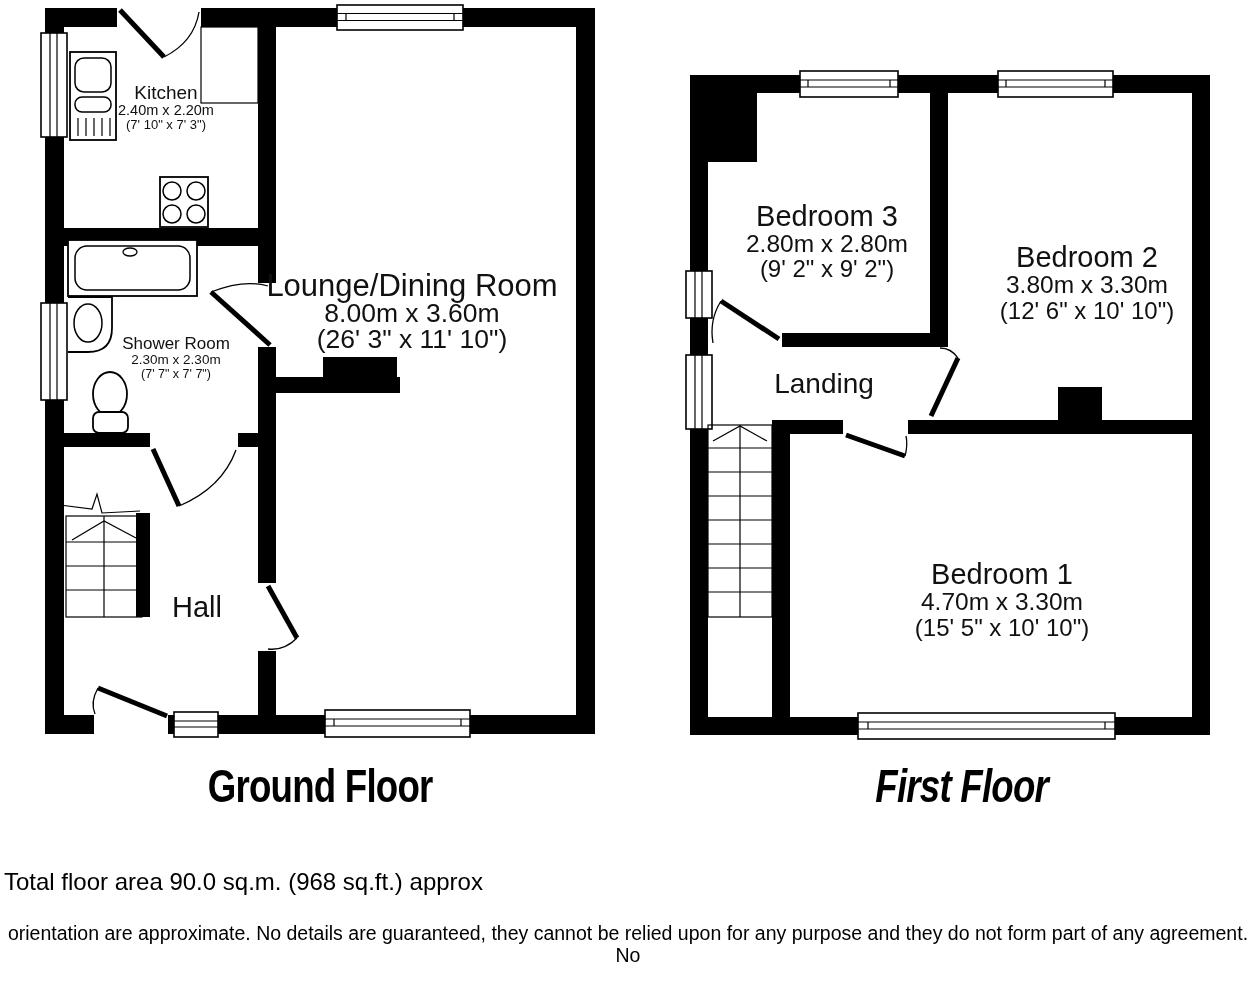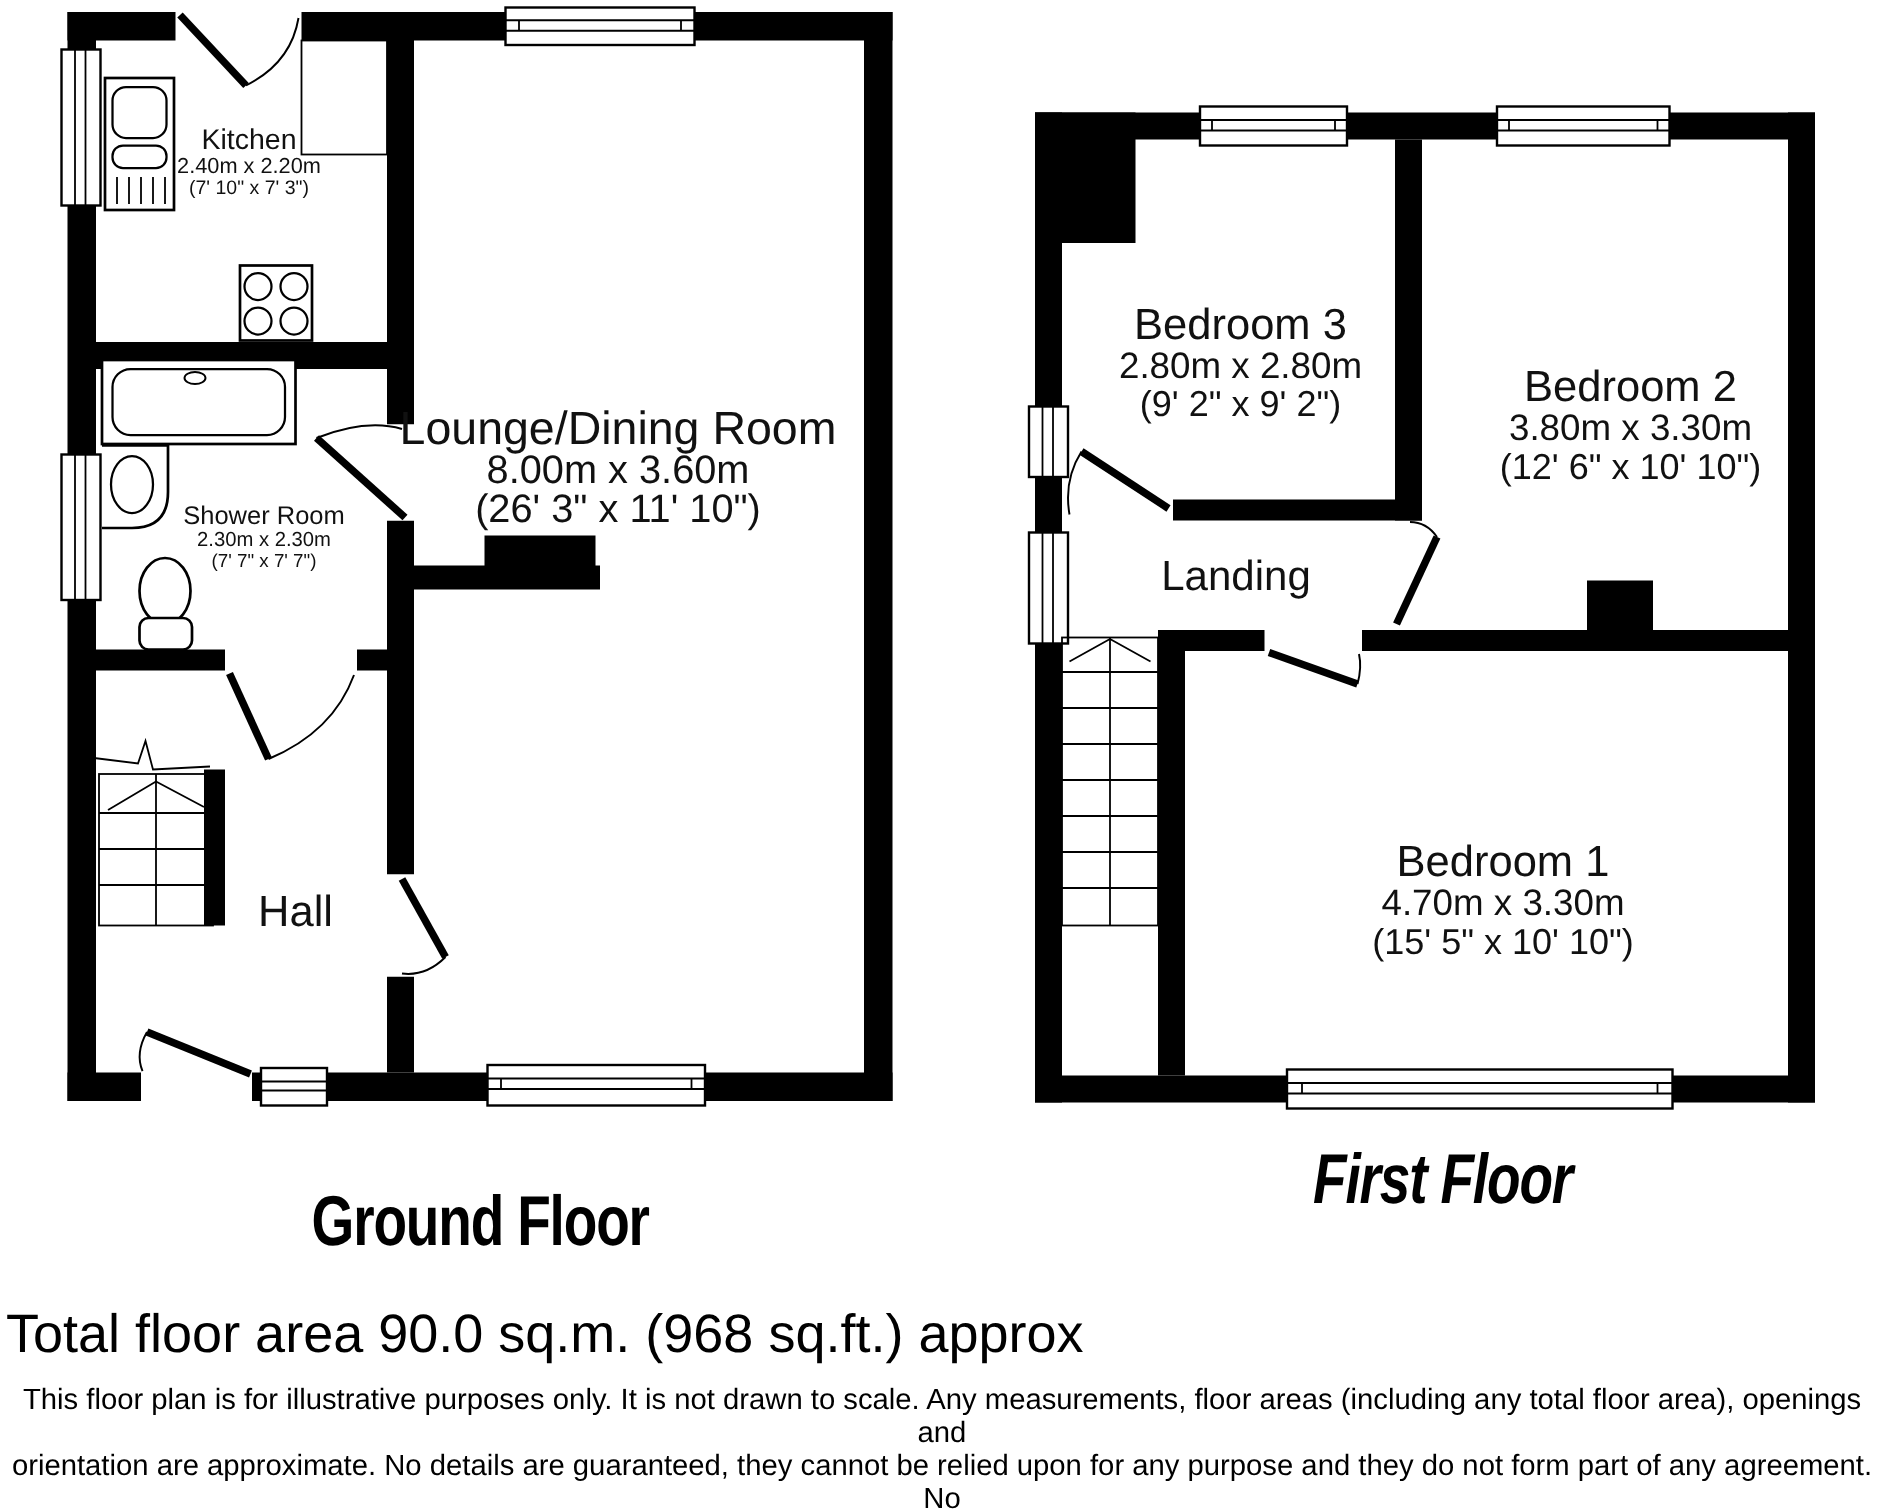--- a/index.html
+++ b/index.html
@@ -3,23 +3,23 @@
 <meta charset="utf-8">
 <style>
   html,body{margin:0;padding:0;background:#ffffff;}
   .page{position:relative;width:1256px;height:1008px;background:#fff;overflow:hidden;
         font-family:"Liberation Sans","DejaVu Sans",sans-serif;color:#000;}
   svg text{font-family:"Liberation Sans","DejaVu Sans",sans-serif;fill:#111;}
   .titles-row{position:absolute;top:758px;left:0;width:1256px;height:52px;}
   .floor-title{position:absolute;text-align:center;font-weight:bold;font-size:47px;
                letter-spacing:-1px;white-space:nowrap;}
   .floor-title .inner{display:inline-block;transform:scaleX(0.78);transform-origin:center;}
-  .title-ground{left:120px;width:400px;margin-top:28px;}
+  .title-ground{left:120px;width:400px;}
   .title-first{left:762px;width:400px;font-style:italic;}
-  .total-area{position:absolute;top:868px;left:4px;font-size:36px;}
+  .total-area{position:absolute;top:868px;left:4px;font-size:24px;}
   .disclaimer{position:absolute;top:922px;left:0;width:1256px;text-align:center;
               font-size:19.5px;line-height:22px;}
 </style>
 </head>
 <body>
 
 <div class="page">
 
   <svg width="1256" height="756" viewBox="0 0 1256 756">
 
@@ -278,17 +278,16 @@
       <span class="inner">Ground Floor</span>
     </div>
     <div class="floor-title title-first">
       <span class="inner">First Floor</span>
     </div>
   </div>
 
   
   <div class="total-area">Total floor area 90.0 sq.m. (968 sq.ft.) approx</div>
   <div class="disclaimer">
-    <div>This floor plan is for illustrative purposes only. It is not drawn to scale. Any measurements, floor areas (including any total floor area), openings and</div>
     <div>orientation are approximate. No details are guaranteed, they cannot be relied upon for any purpose and they do not form part of any agreement. No</div>
 
   </div>
 </div>
 
 </body></html>

